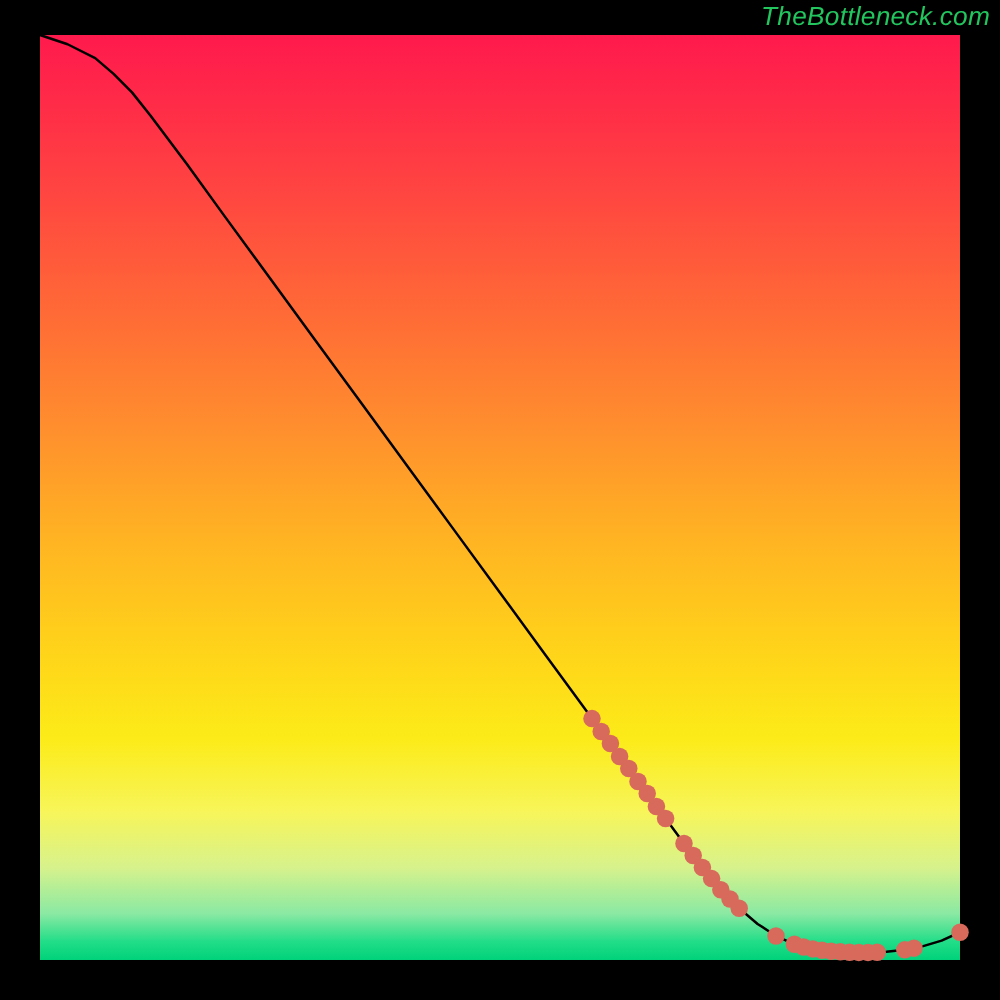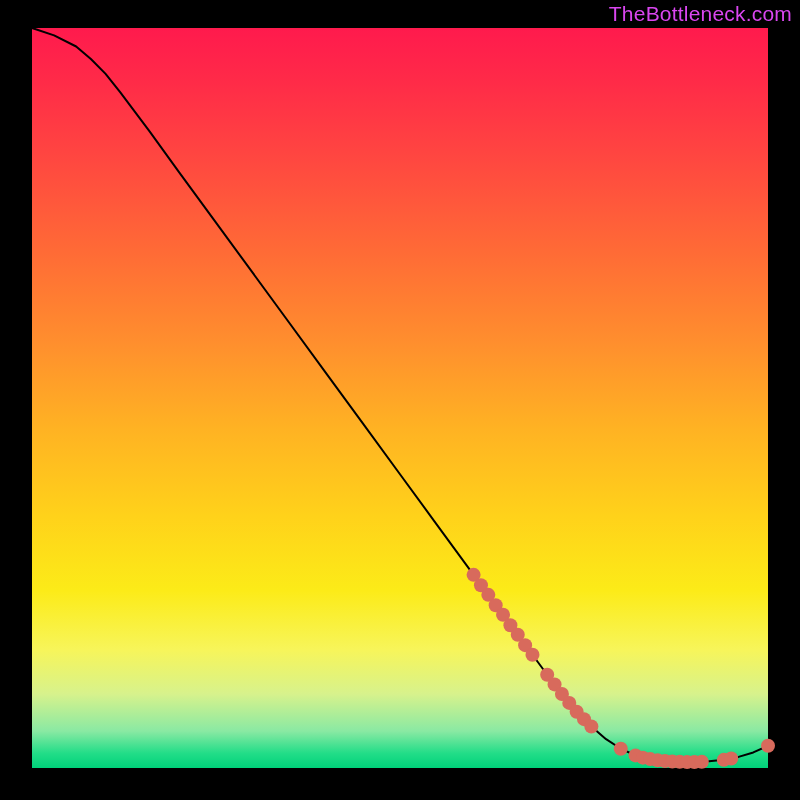--- a/index.html
+++ b/index.html
@@ -14,25 +14,26 @@
   .frame {
     position: relative;
     width: 800px;
     height: 800px;
     background: #000;
   }
   .watermark {
     position: absolute;
     top: 2px;
     right: 8px;
-    color: #d946ef;
+    color: #22c55e;
     font-size: 21px;
     font-weight: 500;
     letter-spacing: 0.2px;
     user-select: none;
+    font-style: italic;
   }
   .plot-area {
     position: absolute;
     left: 32px;
     top: 28px;
     width: 736px;
     height: 740px;
     
     background: linear-gradient(to bottom,
       #ff1a4d 0%,

